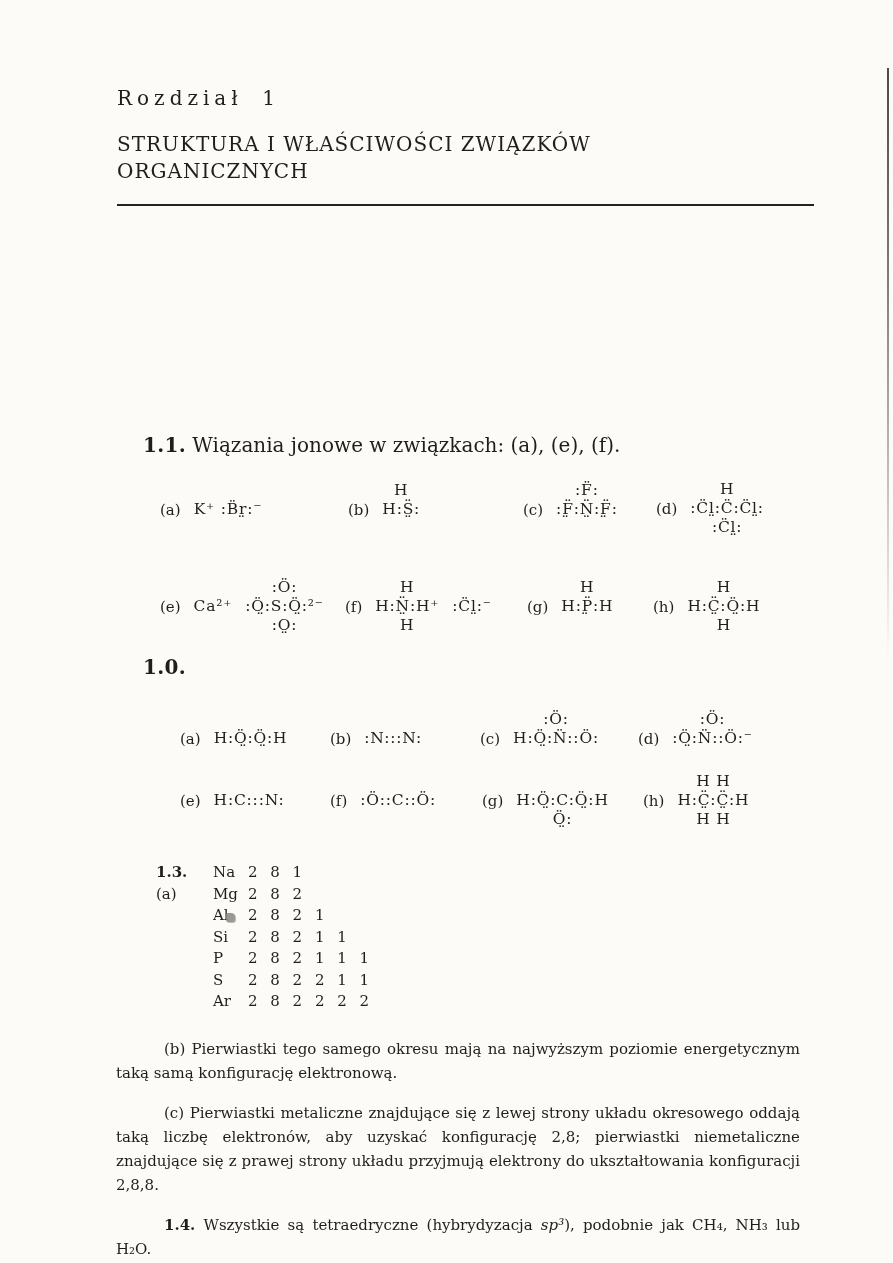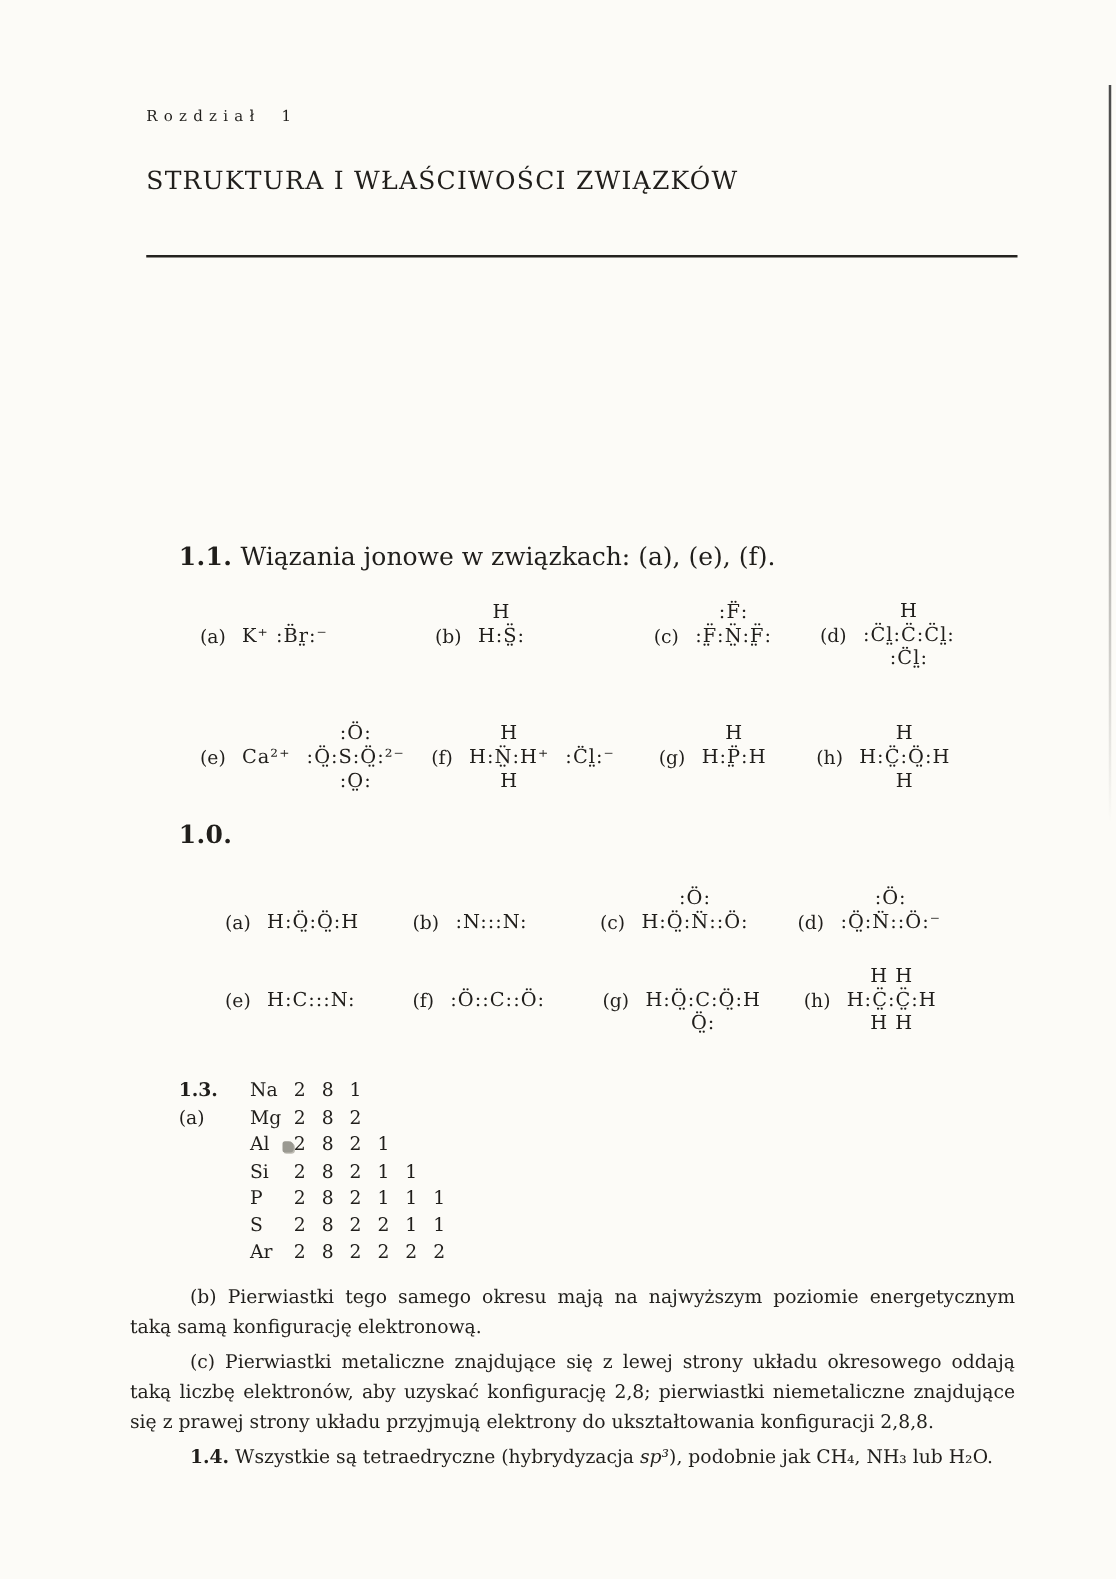--- a/index.html
+++ b/index.html
@@ -3,21 +3,21 @@
 <meta charset="utf-8">
 <style>
   html,body{margin:0;padding:0;background:#e8e6e2;}
   .page{
     position:relative;width:893px;height:1263px;margin:0 auto;
     background:#fcfbf7;color:#201e1b;overflow:hidden;
     font-family:"DejaVu Serif","Liberation Serif",serif;
   }
   .abs{position:absolute;}
   
-  .chapter{font-size:12px;letter-spacing:5px;word-spacing:8px;}
+  .chapter{font-size:20px;letter-spacing:5px;word-spacing:8px;}
   .title{font-size:20px;line-height:27px;letter-spacing:1px;}
   .rule{height:2px;background:#24221f;}
   
   .phead{font-size:20px;}
   .phead b{letter-spacing:.3px;}
   
   .lewis{
     position:absolute;display:flex;align-items:center;gap:13px;
     transform:translateY(-50%);font-size:15.5px;white-space:pre;letter-spacing:.8px;
   }
@@ -25,40 +25,41 @@
   .lewis .seg{display:flex;flex-direction:column;align-items:center;}
   .lewis .line{height:19px;line-height:19px;text-align:center;}
   
   .cfg-table{font-size:15px;}
   .cfg-row{display:flex;height:21.5px;line-height:21.5px;}
   .cfg-prefix{width:57px;}
   .cfg-el{width:35px;}
   .cfg-val{letter-spacing:4px;}
   
   .paras{font-size:15px;line-height:24px;text-align:justify;}
-  .paras p{margin:4px;text-indent:48px;}
+  .paras p{margin:16px;text-indent:48px;}
   .smudge{
     width:9px;height:9px;background:#8a8880;border-radius:2px 4px 3px 2px;
     box-shadow:1px 1px 0 #b5b2a9;opacity:.85;
   }
   .edge-line{
     width:2px;
     background:linear-gradient(to bottom,#4a4a4a 0%,#7d7b77 35%,rgba(150,148,144,0) 100%);
   }
   i{}
 </style>
 </head>
 <body>
 
 <div class="page">
 
   <div class="abs chapter" style="left:117px;top:86px;">Rozdział 1</div>
 
   <div class="abs title" style="left:117px;top:131px;width:690px;">
     <div>STRUKTURA I WŁAŚCIWOŚCI ZWIĄZKÓW</div>
+    <div>ORGANICZNYCH</div>
   </div>
 
   <div class="abs rule" style="left:117px;top:204px;width:697px;"></div>
 
   <div class="abs phead" style="left:143px;top:433px;">
     <b>1.1.</b>
     <span>Wiązania jonowe w związkach: (a), (e), (f).</span>
   </div>
 
   <div class="abs phead" style="left:143px;top:655px;">
@@ -77,21 +78,21 @@
       <div class="lewis" style="left: 180px; top: 738px;"><span class="lbl">(a)</span><span class="seg"><span class="line">H:Ö̤:Ö̤:H</span></span></div>
       <div class="lewis" style="left: 330px; top: 738px;"><span class="lbl">(b)</span><span class="seg"><span class="line">:N:::N:</span></span></div>
       <div class="lewis" style="left: 480px; top: 738px;"><span class="lbl">(c)</span><span class="seg"><span class="line">:Ö:</span><span class="line">H:Ö̤:N̈::Ö:</span><span class="line"></span></span></div>
       <div class="lewis" style="left: 638px; top: 738px;"><span class="lbl">(d)</span><span class="seg"><span class="line">:Ö:</span><span class="line">:Ö̤:N̈::Ö:⁻</span><span class="line"></span></span></div>
       <div class="lewis" style="left: 180px; top: 800px;"><span class="lbl">(e)</span><span class="seg"><span class="line">H:C:::N:</span></span></div>
       <div class="lewis" style="left: 330px; top: 800px;"><span class="lbl">(f)</span><span class="seg"><span class="line">:Ö::C::Ö:</span></span></div>
       <div class="lewis" style="left: 482px; top: 800px;"><span class="lbl">(g)</span><span class="seg"><span class="line"></span><span class="line">H:Ö̤:C:Ö̤:H</span><span class="line">Ö̤:</span></span></div>
       <div class="lewis" style="left: 643px; top: 800px;"><span class="lbl">(h)</span><span class="seg"><span class="line">H H</span><span class="line">H:C̤̈:C̤̈:H</span><span class="line">H H</span></span></div>
     </div>
 
-  <div class="abs cfg-table" style="left:143px;top:862px;" id="cfg-table">
+  <div class="abs cfg-table" style="left:156px;top:862px;" id="cfg-table">
       <div class="cfg-row">
         <span class="cfg-prefix"><b>1.3. </b><span>(a)</span></span>
         <span class="cfg-el">Na</span>
         <span class="cfg-val">2 8 1</span>
       </div>
       <div class="cfg-row">
         <span class="cfg-prefix"></span>
         <span class="cfg-el">Mg</span>
         <span class="cfg-val">2 8 2</span>
       </div>

